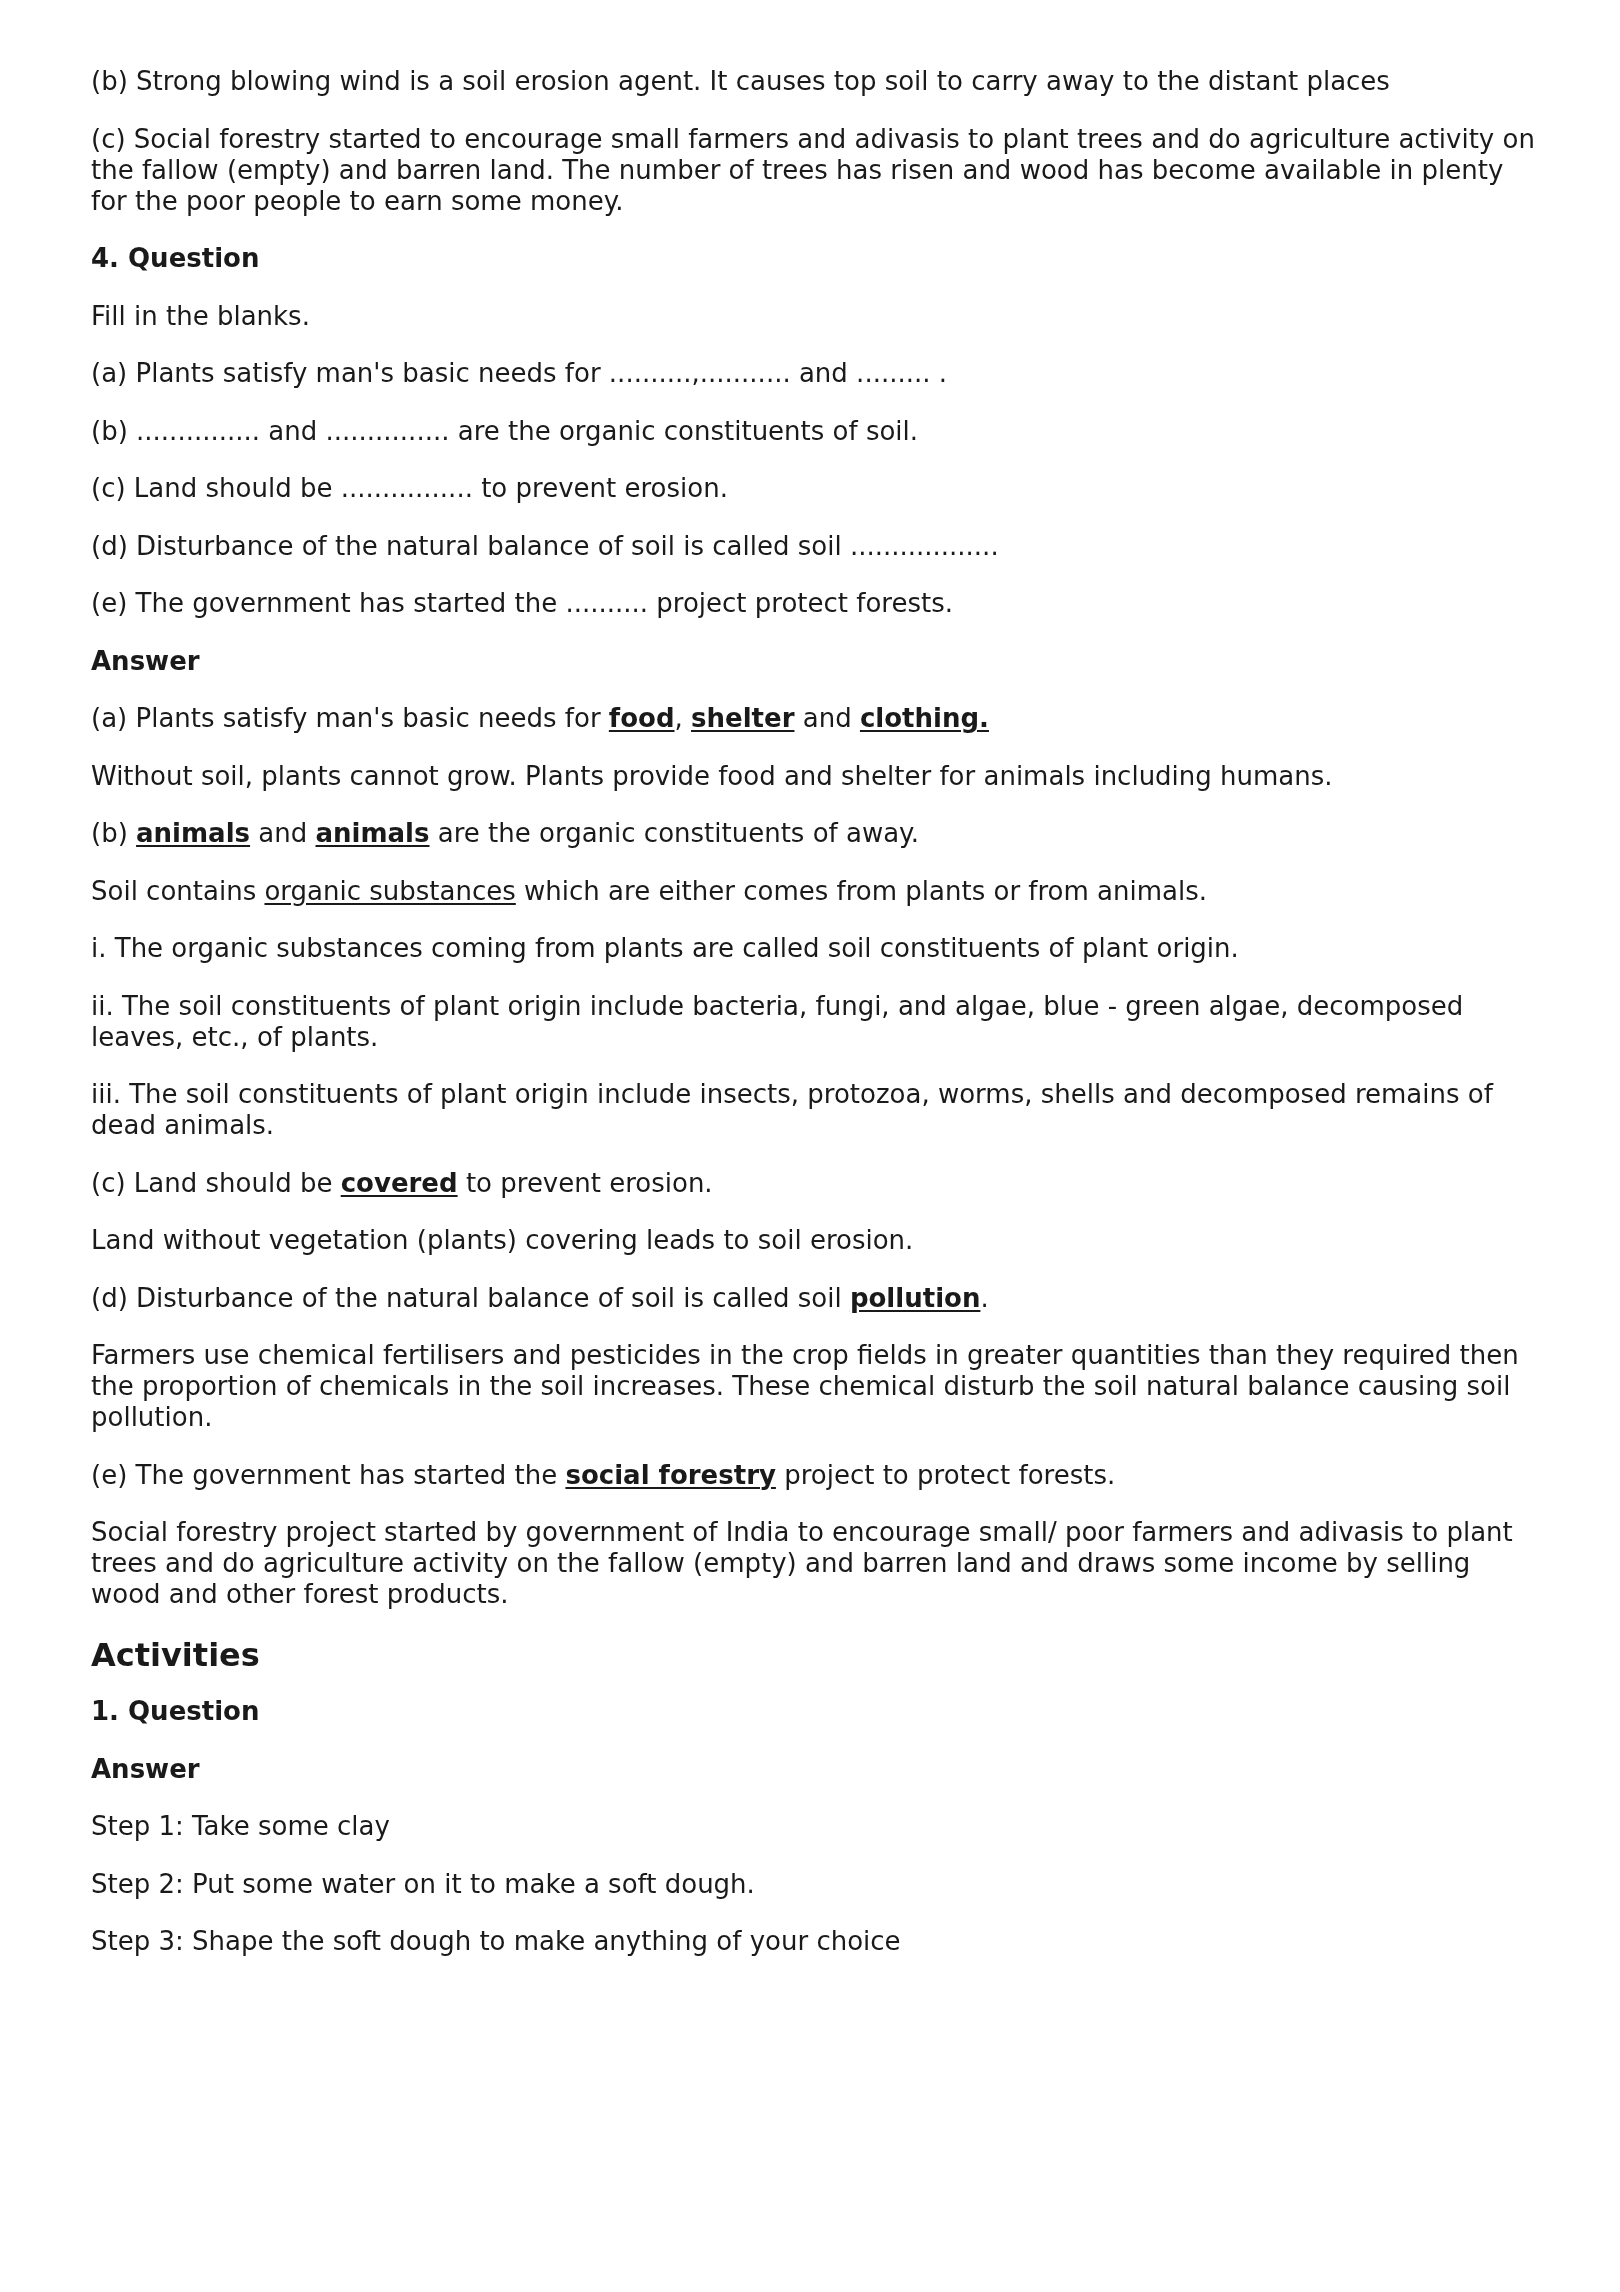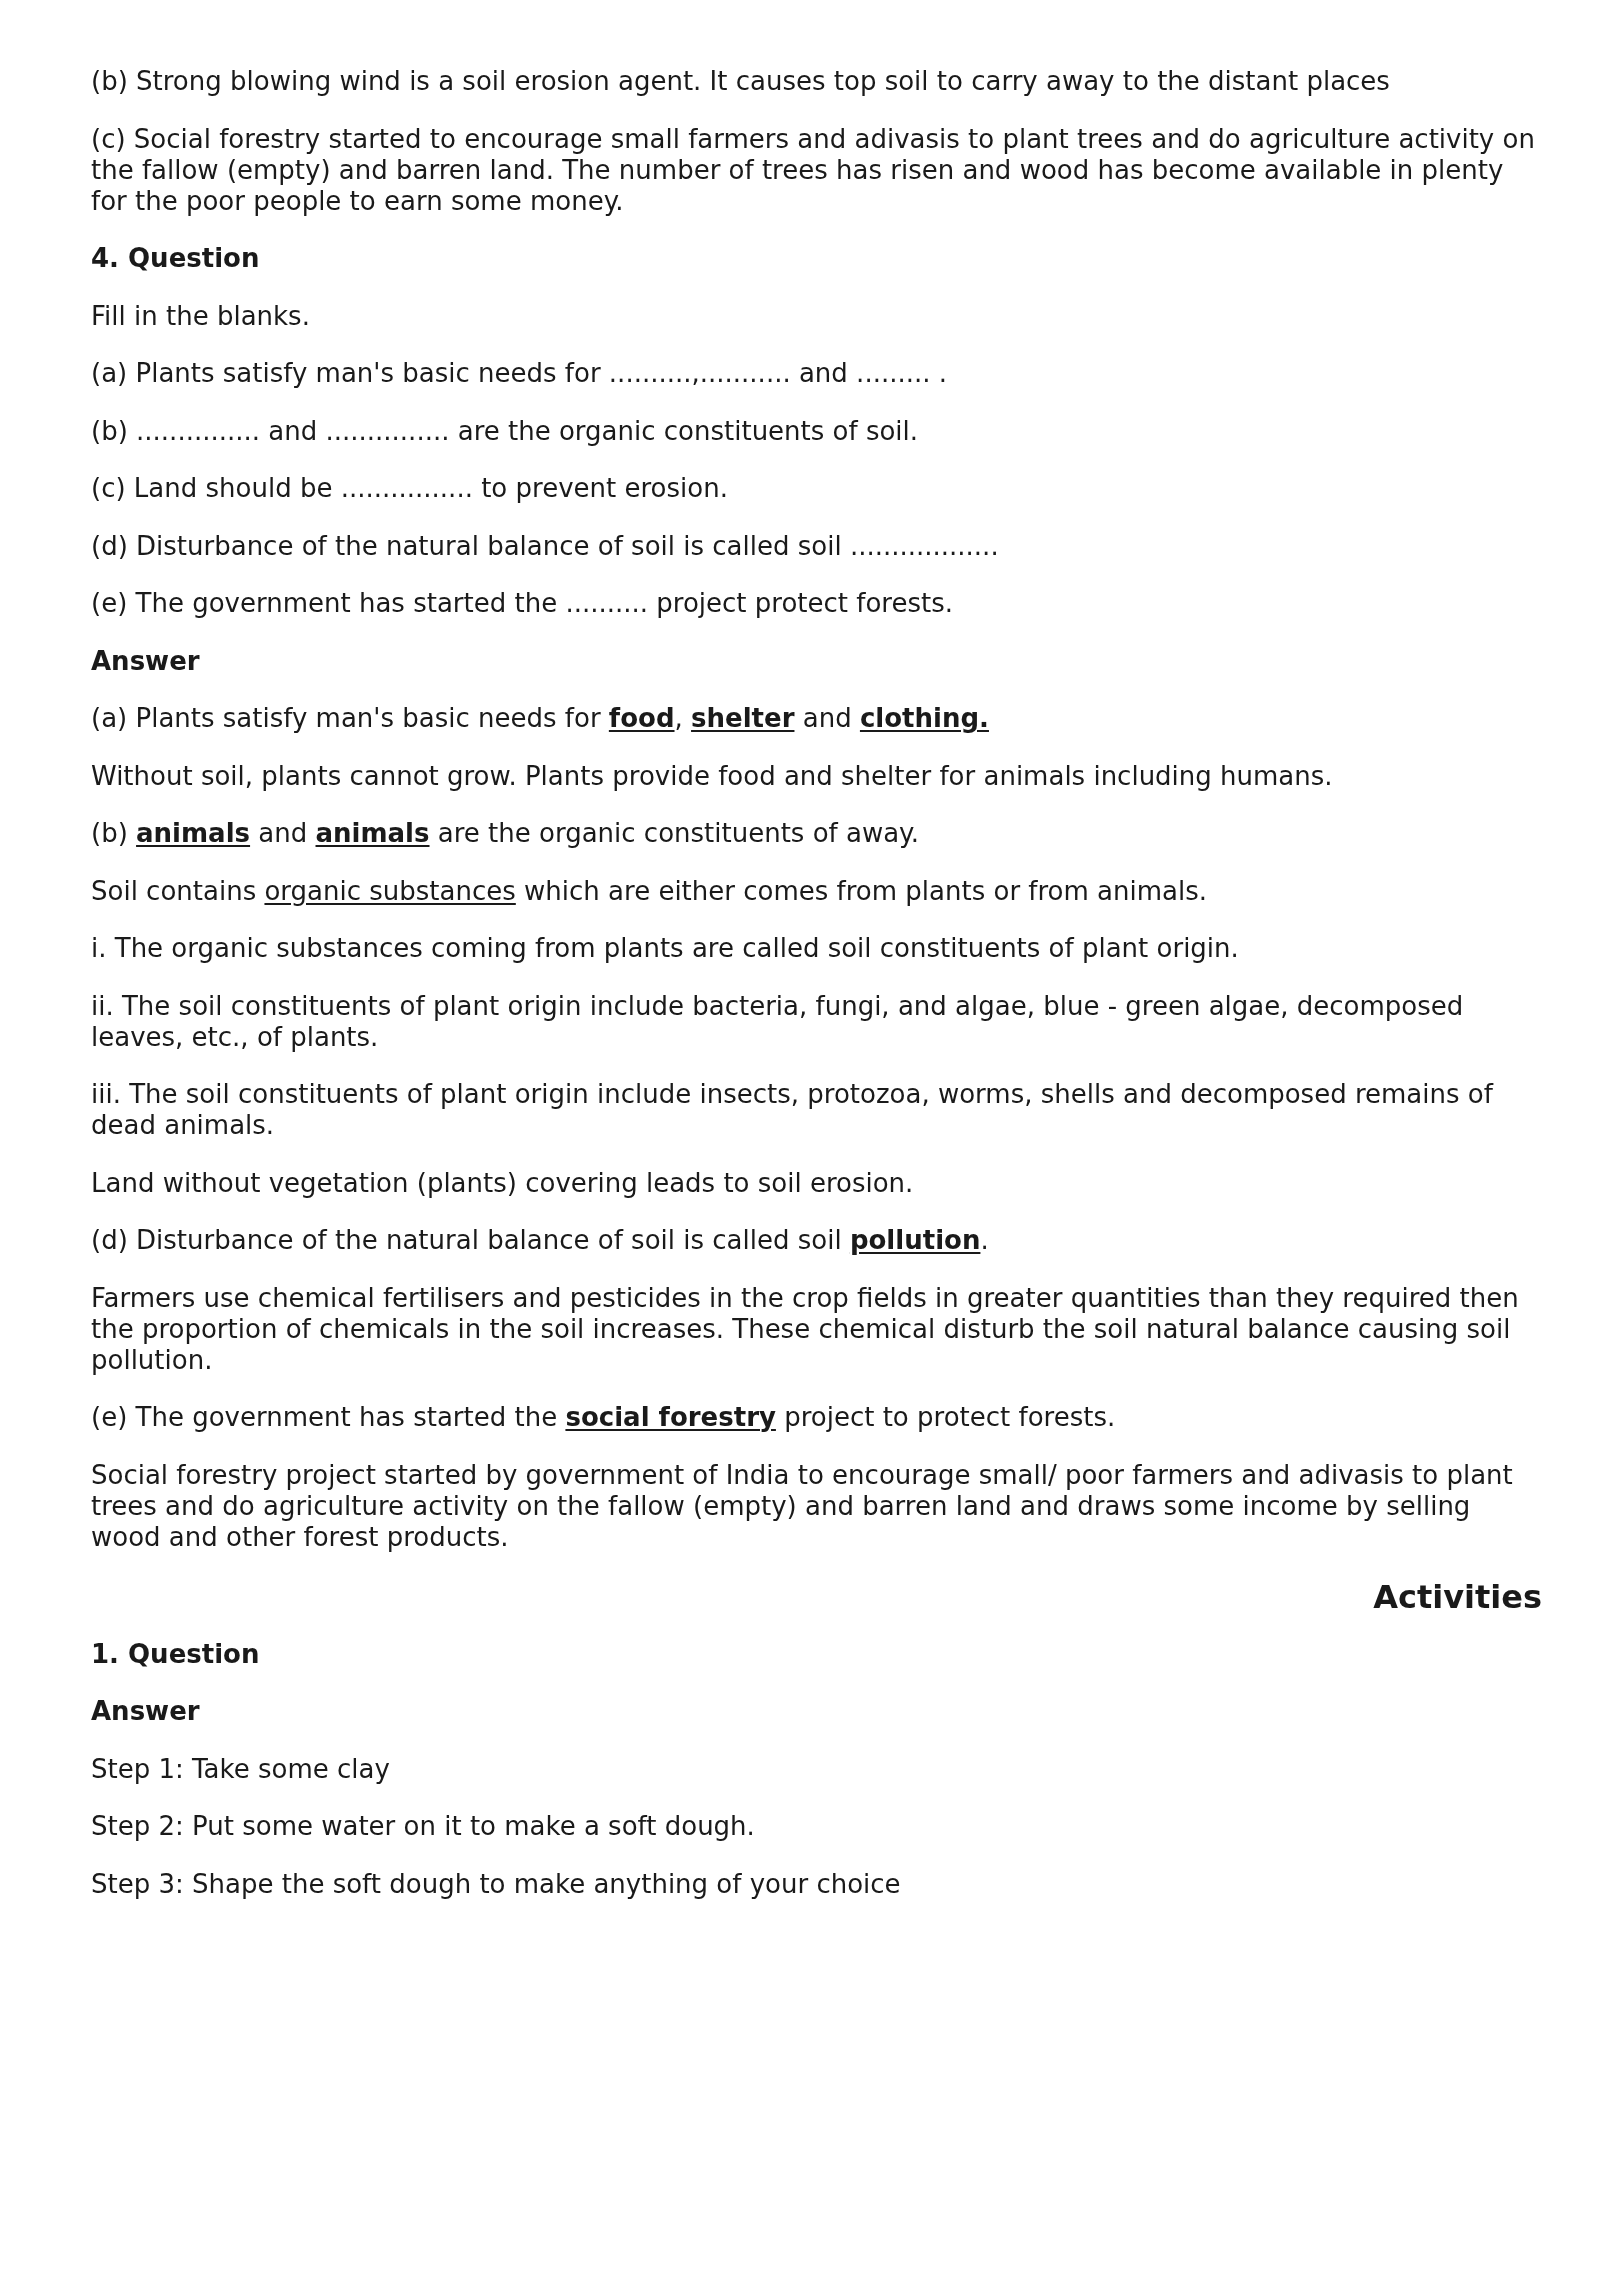--- a/index.html
+++ b/index.html
@@ -7,21 +7,21 @@
     width: 1620px; height: 2293px; overflow: hidden; position: relative;
     font-family: "DejaVu Sans", sans-serif; color: #1a1a1a;
   }
   .page {
     position: absolute; left: 91px; top: 66px; width: 1451px;
     font-size: 26px; line-height: 31px;
   }
   p { margin: 0 0 26.5px 0; }
   .q-head { font-weight: bold; margin: 0 0 26.5px 0; }
   .ans-head { font-weight: bold; margin: 0 0 26.5px 0; }
-  .section-head { font-weight: bold; font-size: 32px; line-height: 37px; margin: 0 0 22.5px 0; text-align: right; }
+  .section-head { font-weight: bold; font-size: 32px; line-height: 37px; margin: 0 0 22.5px 0; }
   .ans { font-weight: bold; text-decoration: underline; text-decoration-thickness: 2px; text-underline-offset: 2.9px; }
   .ul { text-decoration: underline; text-underline-offset: 2.9px; }
 </style>
 </head>
 <body>
 
 <div class="page">
   <p>(b) Strong blowing wind is a soil erosion agent. It causes top soil to carry away to the distant places</p>
   <p>(c) Social forestry started to encourage small farmers and adivasis to plant trees and do agriculture activity on the fallow (empty) and barren land. The number of trees has risen and wood has become available in plenty for the poor people to earn some money.</p>
 
@@ -37,20 +37,21 @@
 
   <p><span>(a) Plants satisfy man's basic needs for </span><span class="ans">food</span><span>, </span><span class="ans">shelter</span><span> and </span><span class="ans">clothing.</span></p>
   <p>Without soil, plants cannot grow. Plants provide food and shelter for animals including humans.</p>
 
   <p><span>(b) </span><span class="ans">animals</span><span> and </span><span class="ans">animals</span><span> are the organic constituents of away.</span></p>
   <p><span>Soil contains </span><span class="ul">organic substances</span><span> which are either comes from plants or from animals.</span></p>
   <p>i. The organic substances coming from plants are called soil constituents of plant origin.</p>
   <p>ii. The soil constituents of plant origin include bacteria, fungi, and algae, blue - green algae, decomposed leaves, etc., of plants.</p>
   <p>iii. The soil constituents of plant origin include insects, protozoa, worms, shells and decomposed remains of dead animals.</p>
 
+  <p><span>(c) Land should be </span><span class="ans">covered</span><span> to prevent erosion.</span></p>
   <p>Land without vegetation (plants) covering leads to soil erosion.</p>
 
   <p><span>(d) Disturbance of the natural balance of soil is called soil </span><span class="ans">pollution</span><span>.</span></p>
   <p>Farmers use chemical fertilisers and pesticides in the crop fields in greater quantities than they required then the proportion of chemicals in the soil increases. These chemical disturb the soil natural balance causing soil pollution.</p>
 
   <p><span>(e) The government has started the </span><span class="ans">social forestry</span><span> project to protect forests.</span></p>
   <p>Social forestry project started by government of India to encourage small/ poor farmers and adivasis to plant trees and do agriculture activity on the fallow (empty) and barren land and draws some income by selling wood and other forest products.</p>
 
   <p class="section-head">Activities</p>
   <p class="q-head">1. Question</p>

